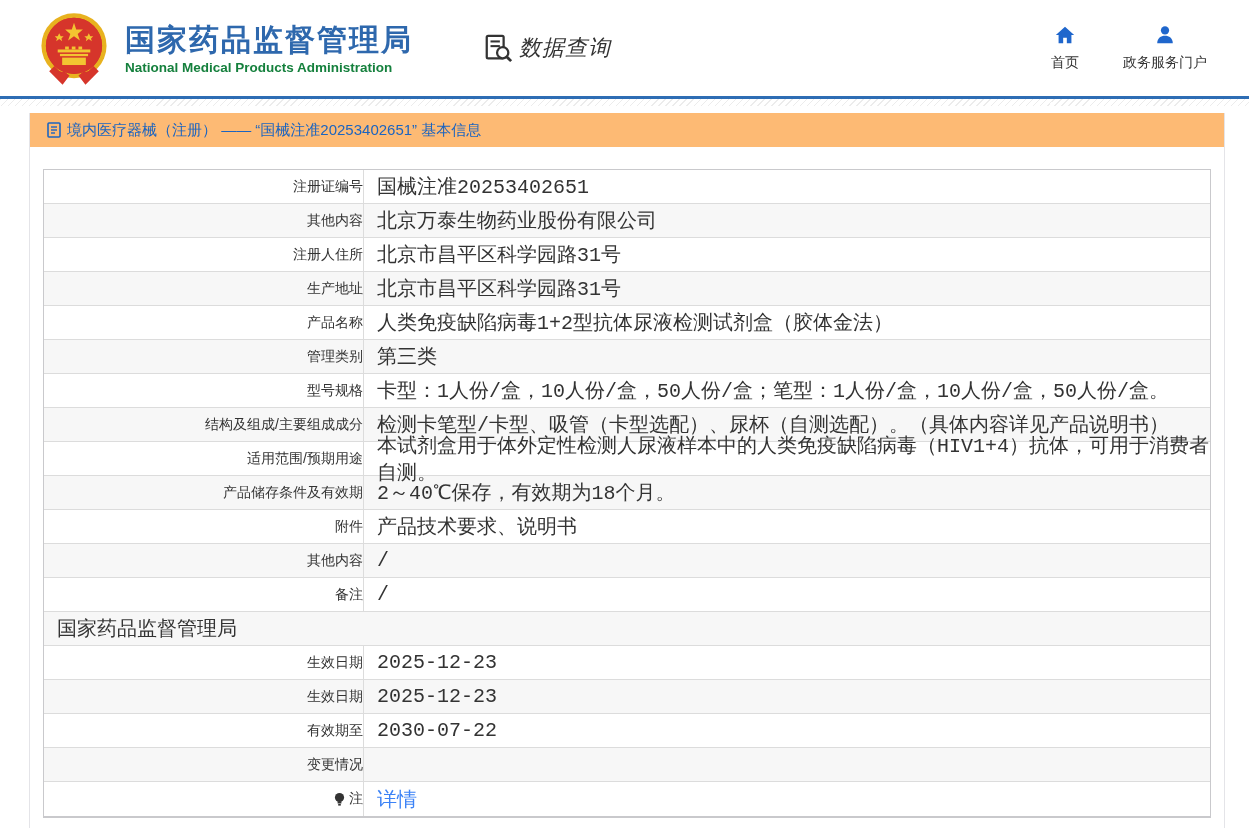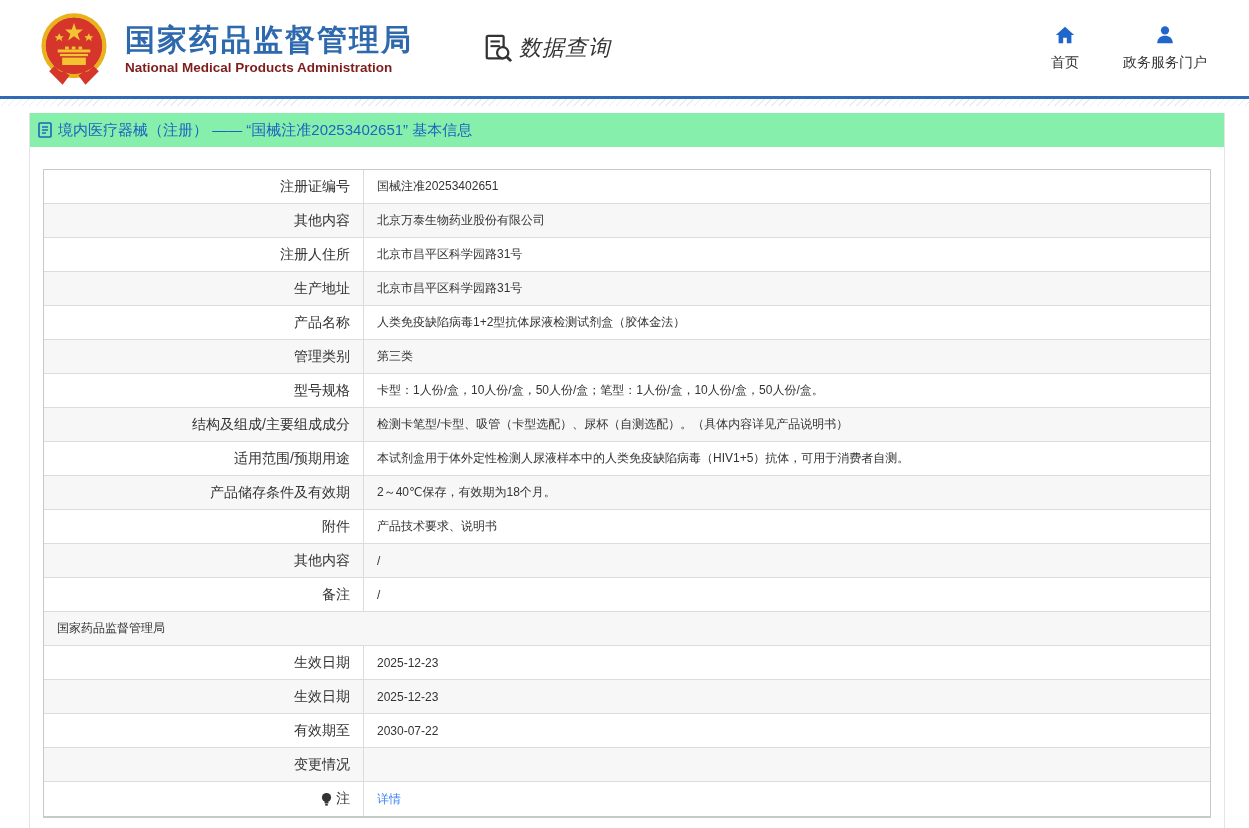--- a/index.html
+++ b/index.html
@@ -4,47 +4,47 @@
 <style>
   * { box-sizing: border-box; margin: 0; padding: 0; }
   html,body { width:1249px; background:#fff; font-family:"Liberation Sans","DejaVu Sans",sans-serif; color:#333; }
   body { height:828px; overflow:hidden; }
 
   
   .header { height:96px; display:flex; align-items:center; padding:0 34px 0 37px; background:#fff; }
   .logo { width:74px; height:74px; flex:0 0 auto; }
   .org-titles { margin-left:14px; }
   .org-cn { font-size:30px; font-weight:bold; color:#2e68ad; letter-spacing:2px; line-height:1.2; }
-  .org-en { font-size:13.5px; font-weight:bold; color:#7f1d1d; margin-top:2px; }
+  .org-en { font-size:13.5px; font-weight:bold; color:#15803d; margin-top:2px; }
   .dq-group { display:flex; align-items:center; margin-left:70px; }
   .dq-icon { width:30px; height:30px; margin-right:6px; }
   .dq-label { font-size:22px; color:#333; letter-spacing:1px;font-style:italic; }
   .header-spacer { flex:1; }
   .top-nav { display:flex; align-items:flex-start; gap:0; }
   .nav-item { display:flex; flex-direction:column; align-items:center; width:100px; cursor:pointer; }
   .nav-item .nav-ico { width:22px; height:22px; }
   .nav-item .nav-label { font-size:14px; color:#333; margin-top:8px; white-space:nowrap; }
 
   
   .blue-line { height:3px; background:#2e6db4; }
   .hatch-strip { height:7px; background:repeating-linear-gradient(135deg,#ececec 0 1px,#ffffff 1px 5px); }
 
   
   .container { width:1196px; margin:7px auto 0 29px; border:1px solid #e4e4e8; border-top:none; background:#fff; padding-bottom:12px; min-height:712px; }
-  .crumb-bar { height:34px; background:#86efac; display:flex; align-items:center; padding-left:8px; }
+  .crumb-bar { height:34px; background:#fdba74; display:flex; align-items:center; padding-left:17px; }
   .crumb-ico { width:14px; height:16px; margin-right:6px; flex:0 0 auto; }
   .crumb-text { font-size:15px; color:#1b64c0; }
 
   
   .info-table { margin:22px 13px 0 13px; border:1px solid #c9c9cc; border-bottom:2px solid #c9c9cc; }
   .trow { display:flex; height:34px; border-bottom:1px solid #dcdcdc; }
   .trow:last-child { border-bottom:none; }
   .trow:nth-child(even) { background:#f7f7f7; }
-  .cell-label { width:320px; flex:0 0 auto; display:flex; align-items:center; justify-content:flex-end; padding-right:13px; border-right:1px solid #dcdcdc; font-size:14px; color:#333; }
-  .cell-value { flex:1; display:flex; align-items:center; padding-left:13px; font-size:12px; color:#333; }
+  .cell-label { width:320px; flex:0 0 auto; display:flex; align-items:center; justify-content:flex-end; border-right:1px solid #dcdcdc; font-size:14px; color:#333; }
+  .cell-value { flex:1; display:flex; align-items:center; padding-left:13px; font-size:20px; color:#333;font-family:Liberation Mono, monospace; }
   .cell-value a { color:#3b82f6; text-decoration:none; }
   .bulb { width:13px; height:15px; margin-right:3px; }
 </style>
 </head>
 <body>
 
 <div class="header">
   <svg class="logo" viewBox="0 0 100 100">
     <circle cx="50" cy="47" r="44" fill="#e8b21f"></circle>
     <circle cx="50" cy="47" r="38" fill="#d6352b"></circle>
@@ -136,21 +136,21 @@
     <div class="trow">
         <div class="cell-label">型号规格</div>
         <div class="cell-value">卡型：1人份/盒，10人份/盒，50人份/盒；笔型：1人份/盒，10人份/盒，50人份/盒。</div>
       </div>
     <div class="trow">
         <div class="cell-label">结构及组成/主要组成成分</div>
         <div class="cell-value">检测卡笔型/卡型、吸管（卡型选配）、尿杯（自测选配）。（具体内容详见产品说明书）</div>
       </div>
     <div class="trow">
         <div class="cell-label">适用范围/预期用途</div>
-        <div class="cell-value">本试剂盒用于体外定性检测人尿液样本中的人类免疫缺陷病毒（HIV1+5）抗体，可用于消费者自测。</div>
+        <div class="cell-value">本试剂盒用于体外定性检测人尿液样本中的人类免疫缺陷病毒（HIV1+4）抗体，可用于消费者自测。</div>
       </div>
     <div class="trow">
         <div class="cell-label">产品储存条件及有效期</div>
         <div class="cell-value">2～40℃保存，有效期为18个月。</div>
       </div>
     <div class="trow">
         <div class="cell-label">附件</div>
         <div class="cell-value">产品技术要求、说明书</div>
       </div>
     <div class="trow">

